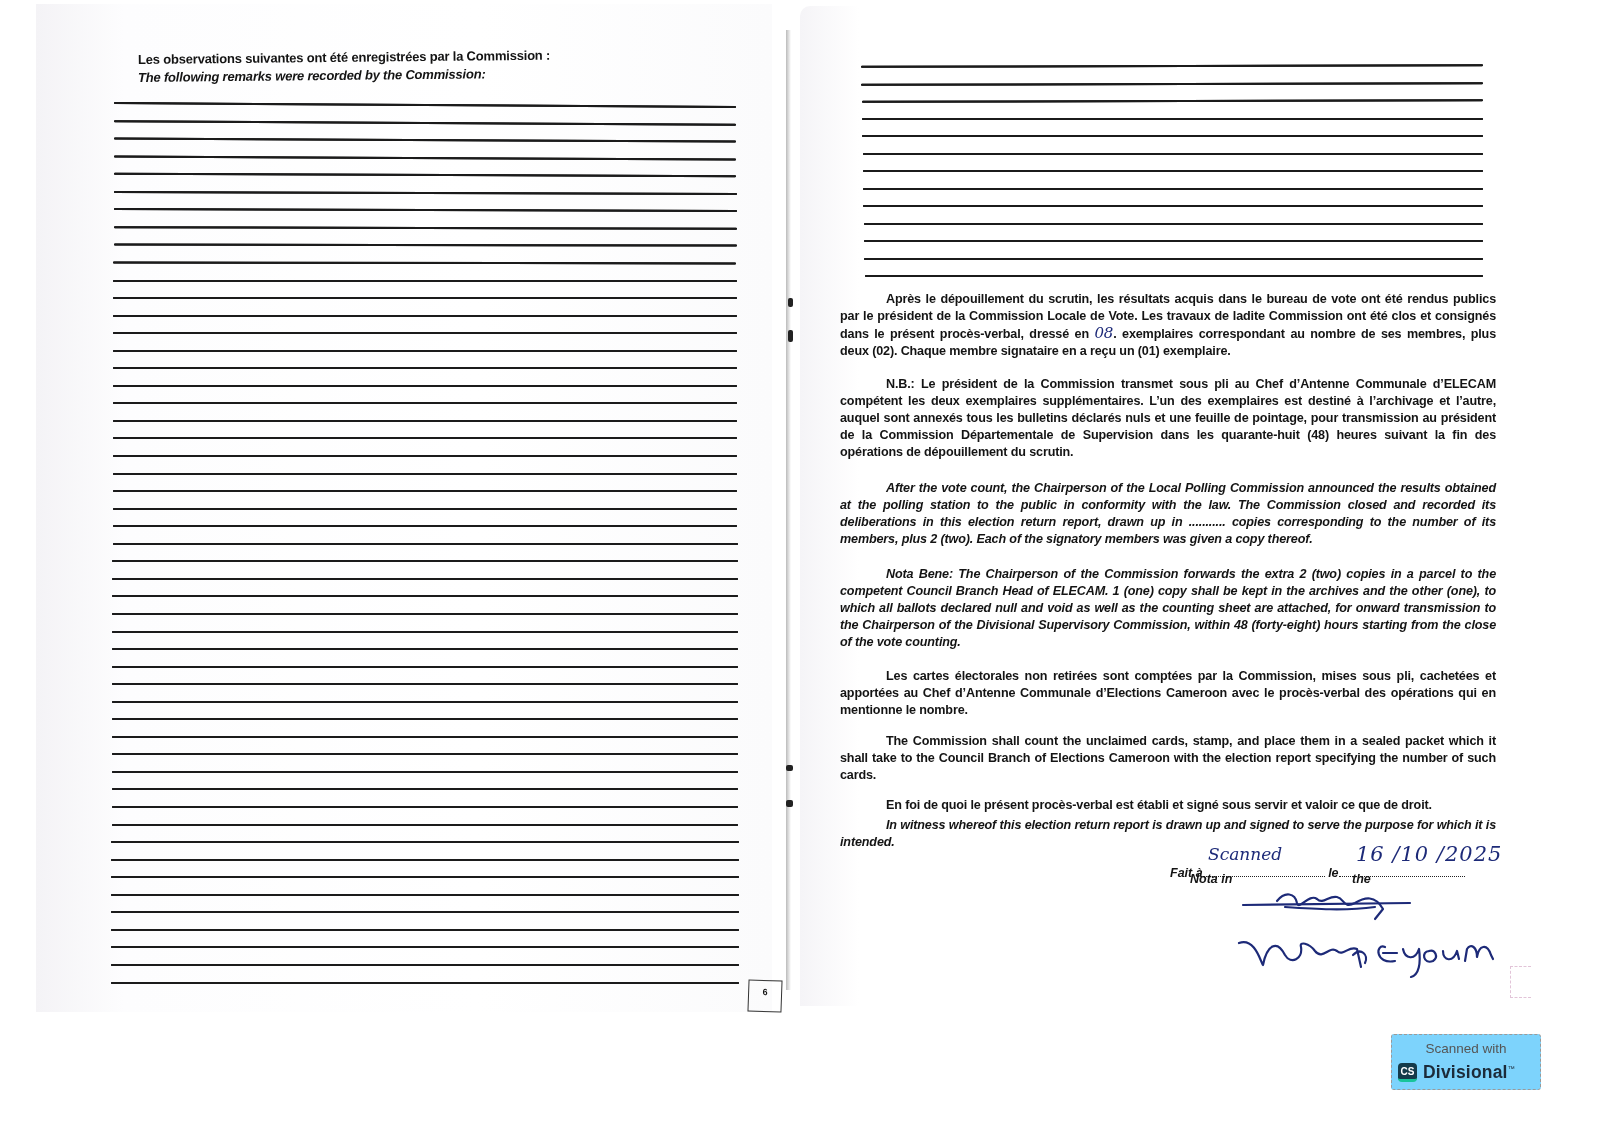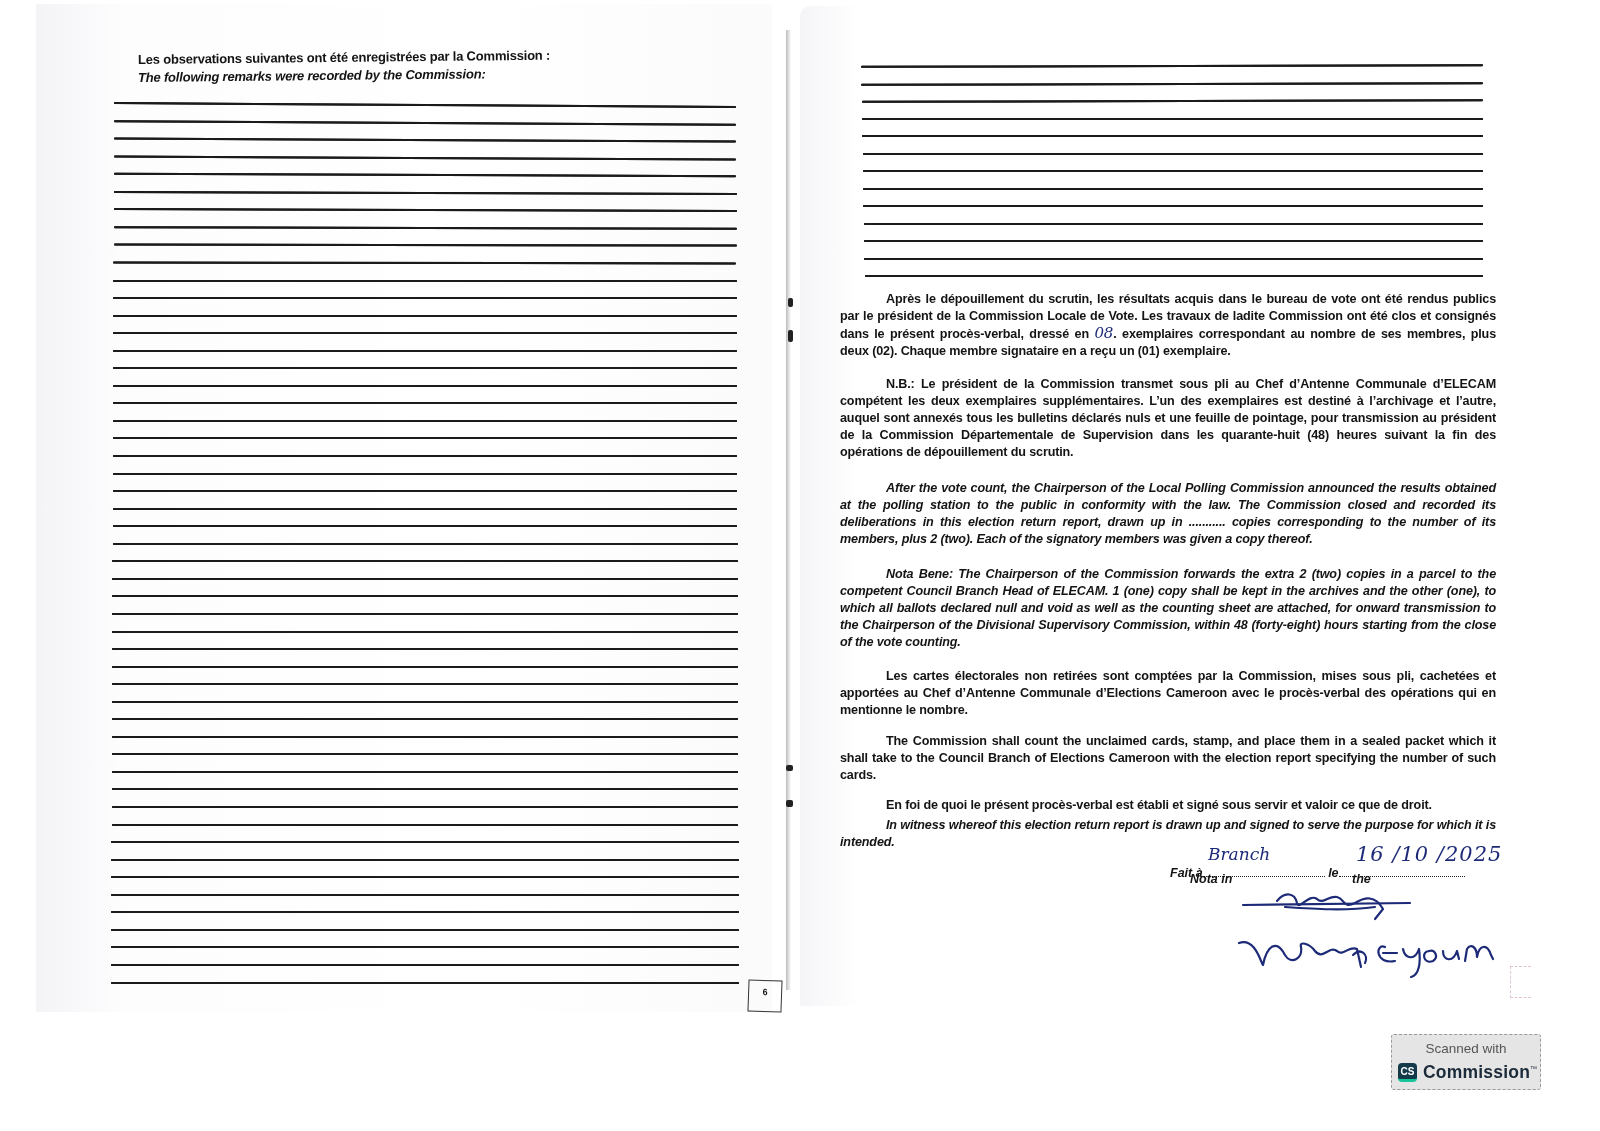--- a/index.html
+++ b/index.html
@@ -65,21 +65,21 @@
   .done-row .dots { display: inline-block; border-bottom: 1.5px dotted #222; height: 12px; vertical-align: baseline; }
   .done-city { position: absolute; left: 1208px; top: 844px; font-size: 17px; color: #1d2a78; font-family: "DejaVu Serif", serif; font-style: italic; }
   .done-date { position: absolute; left: 1356px; top: 842px; font-size: 21px; color: #1d2a78; font-family: "DejaVu Serif", serif; font-style: italic; letter-spacing: 1px; }
   .done-sub-in { position: absolute; left: 1190px; top: 872px; font-size: 12.5px; font-weight: bold; font-style: italic; }
   .done-sub-the { position: absolute; left: 1352px; top: 872px; font-size: 12.5px; font-weight: bold; font-style: italic; }
 
   .signature-svg { position: absolute; left: 1225px; top: 885px; }
 
   .cs-badge {
     position: absolute; left: 1391px; top: 1034px; width: 148px; height: 54px;
-    border: 1.2px dashed #9a9a9a; border-radius: 3px; background: #e5e5e5;
+    border: 1.2px dashed #9a9a9a; border-radius: 3px; background: #7dd3fc;
   }
   .cs-top { position: absolute; top: 6px; width: 100%; text-align: center; font-size: 13.5px; color: #555; }
   .cs-logo {
     position: absolute; left: 6px; top: 28px; width: 19px; height: 19px; border-radius: 4px;
     background: #143a4a; color: #fff; font-size: 10px; font-weight: bold; text-align: center; line-height: 17px;
     border-bottom: 3px solid #18c49a; box-sizing: border-box;
   }
   .cs-name { position: absolute; left: 31px; top: 27px; font-size: 17.5px; color: #1c2b3a; font-weight: bold; letter-spacing: 0.2px; }
   .cs-tm { font-size: 7px; vertical-align: super; font-weight: normal; }
   .edge-mark { position: absolute; left: 1510px; top: 966px; width: 20px; height: 30px; border: 1px dashed #e2c4d8; border-right: none; }
@@ -183,21 +183,21 @@
 <div class="body-text" style="top:733px;"><span class="indent"></span><span>The Commission shall count the unclaimed cards, stamp, and place them in a sealed packet which it shall take to the Council Branch of Elections Cameroon with the election report specifying the number of such cards.</span></div>
 
 <div class="body-text" style="top:797px;"><span class="indent"></span><span>En foi de quoi le présent procès-verbal est établi et signé sous servir et valoir ce que de droit.</span></div>
 
 <div class="body-text it" style="top:817px;"><span class="indent"></span><span>In witness whereof this election return report is drawn up and signed to serve the purpose for which it is intended.</span></div>
 
 <div class="done-row">
   <span>Fait à</span><span class="dots" style="width:122px;"></span>
   <span>le</span><span class="dots" style="width:126px;"></span>
 </div>
-<div class="done-city">Branch</div>
+<div class="done-city">Scanned</div>
 <div class="done-date">16 /10 /2025</div>
 <div class="done-sub-in">Nota in</div>
 <div class="done-sub-the">the</div>
 
 <svg class="signature-svg" width="290" height="95" viewBox="0 0 290 95">
   <g fill="none" stroke="#1d2a78" stroke-width="2.2" stroke-linecap="round" stroke-linejoin="round">
     <path d="M18 20 L185 18"></path>
     <path d="M52 16 C60 6,70 8,72 18 C74 26,84 8,92 14 C98 20,104 10,112 12 C120 14,118 24,130 18 C140 12,150 10,158 24 L150 34"></path>
     <path d="M60 22 C90 24,120 26,150 22"></path>
     <path d="M14 58 C30 52,36 78,38 80 C42 60,52 54,60 70 C66 80,78 74,76 62 C74 56,84 58,90 66 C98 76,104 60,112 66 C118 72,124 60,132 64 L136 82"></path>
@@ -208,14 +208,14 @@
     <path d="M218 66 C218 76,228 78,232 66 L234 74"></path>
     <path d="M240 76 L242 64 C246 58,252 62,252 72 C254 60,262 58,266 70 L268 74"></path>
   </g>
 </svg>
 
 <div class="edge-mark"></div>
 
 <div class="cs-badge">
   <div class="cs-top">Scanned with</div>
   <div class="cs-logo">CS</div>
-  <div class="cs-name"><span>Commission</span><span class="cs-tm">™</span></div>
+  <div class="cs-name"><span>Divisional</span><span class="cs-tm">™</span></div>
 </div>
 
 </body></html>

